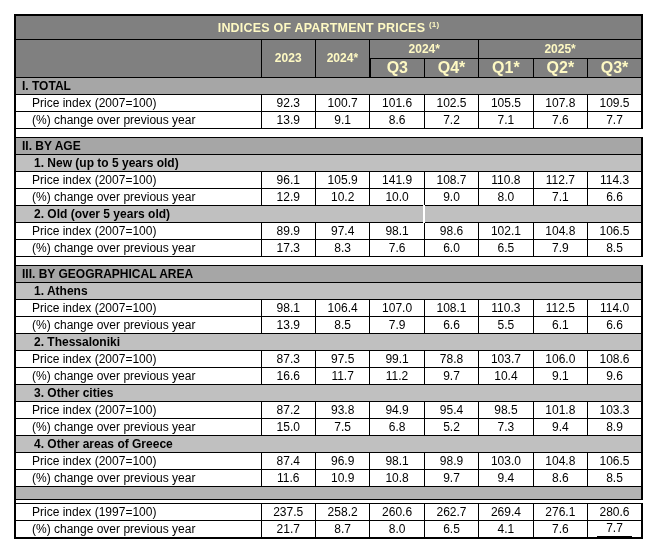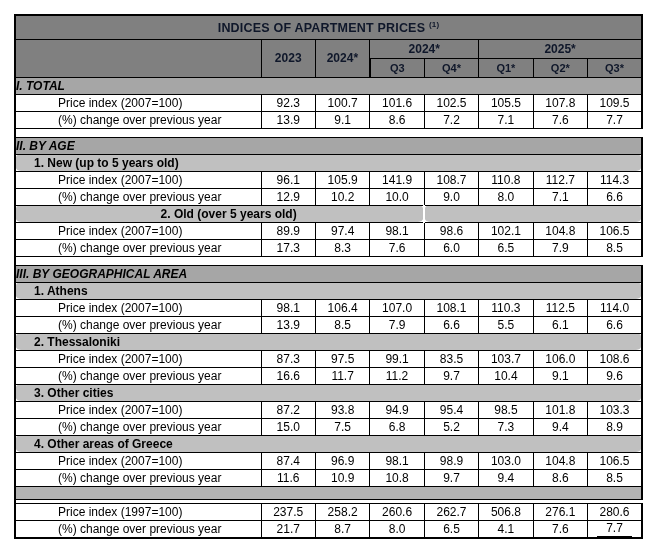--- a/index.html
+++ b/index.html
@@ -30,43 +30,43 @@
   thead tr:first-child th { border-top-width: 2px; }
   tr:not(.gap-row) > th:first-child,
   tr:not(.gap-row) > td:first-child { border-left-width: 2px; }
   tr:not(.gap-row) > th:last-child,
   tr:not(.gap-row) > td:last-child { border-right-width: 2px; }
   tbody tr:last-child td { border-bottom-width: 2px; }
 
   
   thead th {
     background: var(--header-bg, #808080);
-    color: #0f172a;
+    color: #fef9c3;
     font-weight: bold;
     vertical-align: middle;
   }
   tr.title-row th { height: 24px; font-size: 12.5px; letter-spacing: 0.2px; }
   tr.title-row sup { font-size: 8px; font-weight: bold; }
   tr.hdr-years th { height: 19px; }
-  tr.hdr-quarters th { height: 19px; font-size: 11px; }
+  tr.hdr-quarters th { height: 19px; font-size: 16px; }
 
   
   tr.section-row td {
     background: var(--section-bg, #a6a6a6);
-    font-weight: bold; font-style: italic;
-    text-align: left; padding-left: 0; height: 17px;
+    font-weight: bold; 
+    text-align: left; padding-left: 6px; height: 17px;
   }
   tr.subsection-row td {
     background: var(--subsection-bg, #c0c0c0);
     font-weight: bold;
-    text-align: left; padding-left: 18px; height: 17px; border-radius: 6px;
+    text-align: left; padding-left: 18px; height: 17px;
   }
   tr.subsection-row td.split-right { border-left: 2px solid #ffffff; }
   tr.data-row td { height: 17px; background: #fff; }
-  td.label-cell { text-align: left; padding-left: 42px; }
+  td.label-cell { text-align: left; padding-left: 16px; }
   td.value-cell { text-align: center; }
   .underline {
     display: inline-block;
     border-bottom: 1px solid #000;
     padding: 0 9px 1px 9px;
   }
 
   
   tr.gap-row td {
     border: none;
@@ -160,21 +160,21 @@
           <td class="label-cell">(%) change over previous year</td>
           <td class="value-cell">12.9</td>
           <td class="value-cell">10.2</td>
           <td class="value-cell">10.0</td>
           <td class="value-cell">9.0</td>
           <td class="value-cell">8.0</td>
           <td class="value-cell">7.1</td>
           <td class="value-cell">6.6</td>
         </tr>
         <tr class="subsection-row">
-          <td colspan="4" style="border-right: none; text-align: center;">2. Old (over 5 years old)</td>
+          <td colspan="4" style="border-right: none;">2. Old (over 5 years old)</td>
           <td colspan="4" class="split-right"></td>
         </tr>
         <tr class="data-row">
           <td class="label-cell">Price index (2007=100)</td>
           <td class="value-cell">89.9</td>
           <td class="value-cell">97.4</td>
           <td class="value-cell">98.1</td>
           <td class="value-cell">98.6</td>
           <td class="value-cell">102.1</td>
           <td class="value-cell">104.8</td>
@@ -220,21 +220,21 @@
           <td class="value-cell">6.6</td>
         </tr>
         <tr class="subsection-row">
           <td colspan="8">2. Thessaloniki</td>
         </tr>
         <tr class="data-row">
           <td class="label-cell">Price index (2007=100)</td>
           <td class="value-cell">87.3</td>
           <td class="value-cell">97.5</td>
           <td class="value-cell">99.1</td>
-          <td class="value-cell">83.5</td>
+          <td class="value-cell">78.8</td>
           <td class="value-cell">103.7</td>
           <td class="value-cell">106.0</td>
           <td class="value-cell">108.6</td>
         </tr>
         <tr class="data-row">
           <td class="label-cell">(%) change over previous year</td>
           <td class="value-cell">16.6</td>
           <td class="value-cell">11.7</td>
           <td class="value-cell">11.2</td>
           <td class="value-cell">9.7</td>
@@ -293,21 +293,21 @@
         </tr>
         <tr class="gap-row small">
           <td colspan="8"></td>
         </tr>
         <tr class="data-row">
           <td class="label-cell">Price index (1997=100)</td>
           <td class="value-cell">237.5</td>
           <td class="value-cell">258.2</td>
           <td class="value-cell">260.6</td>
           <td class="value-cell">262.7</td>
-          <td class="value-cell">506.8</td>
+          <td class="value-cell">269.4</td>
           <td class="value-cell">276.1</td>
           <td class="value-cell">280.6</td>
         </tr>
         <tr class="data-row">
           <td class="label-cell">(%) change over previous year</td>
           <td class="value-cell">21.7</td>
           <td class="value-cell">8.7</td>
           <td class="value-cell">8.0</td>
           <td class="value-cell">6.5</td>
           <td class="value-cell">4.1</td>

